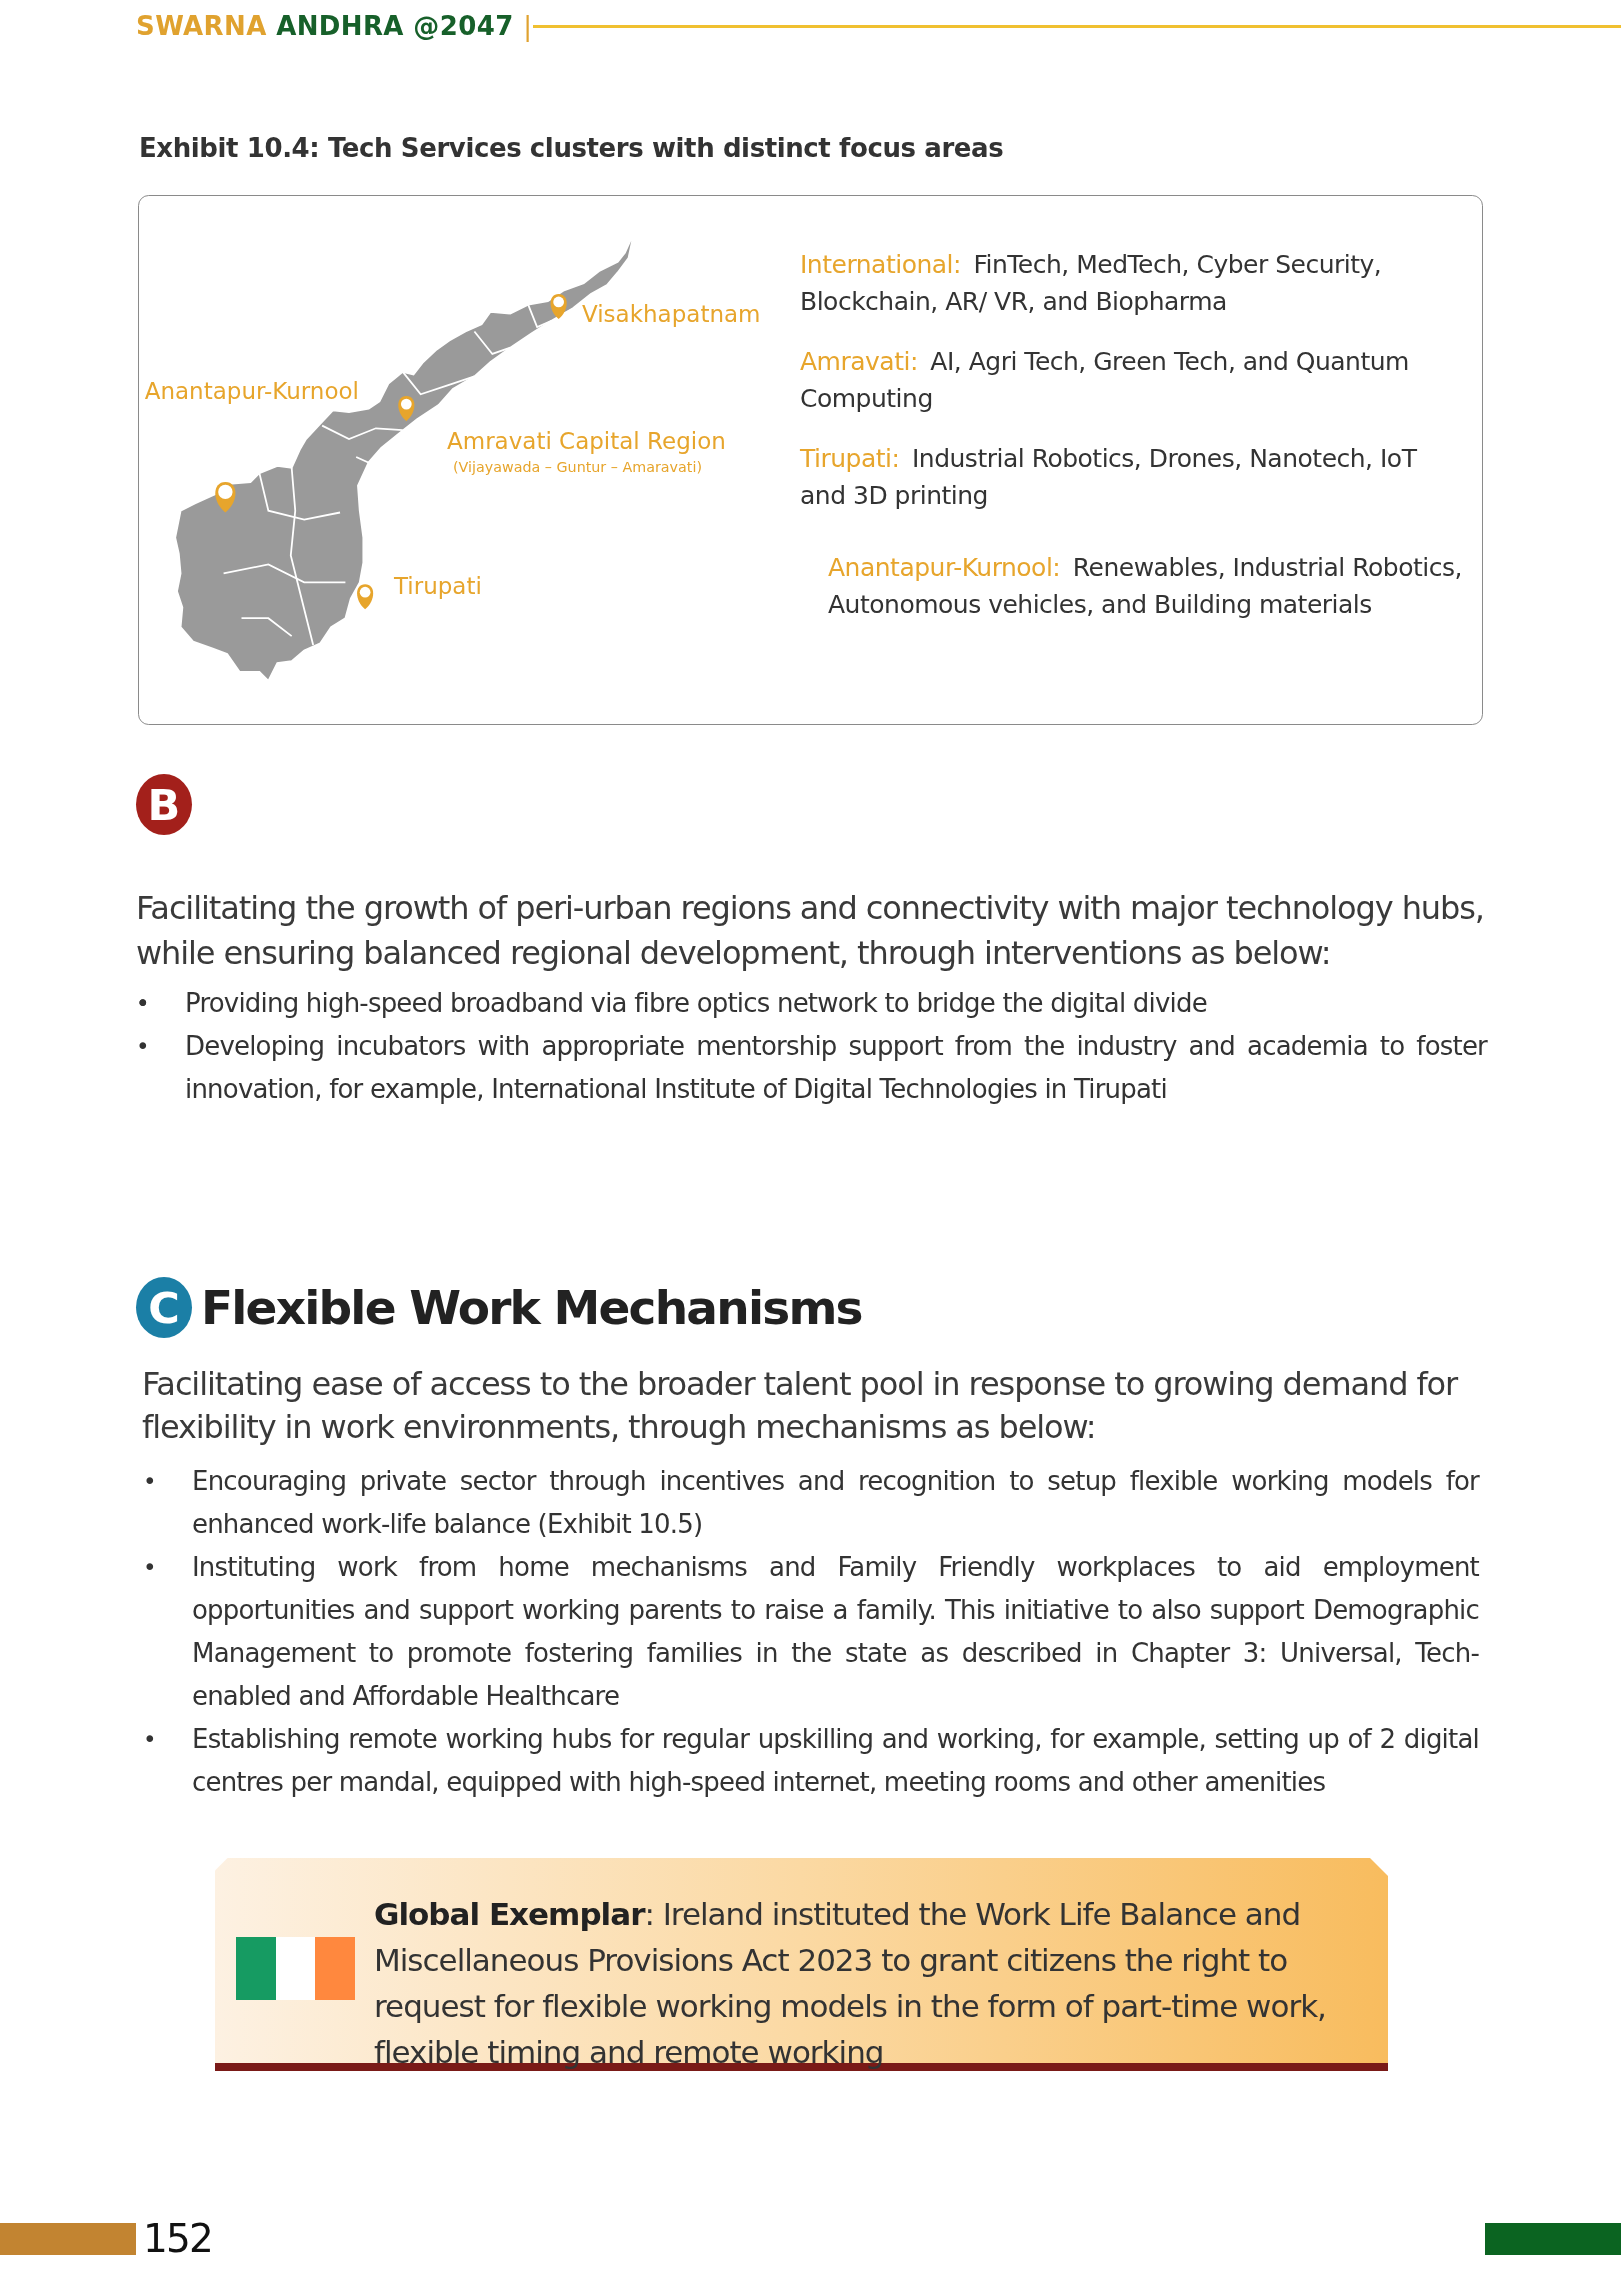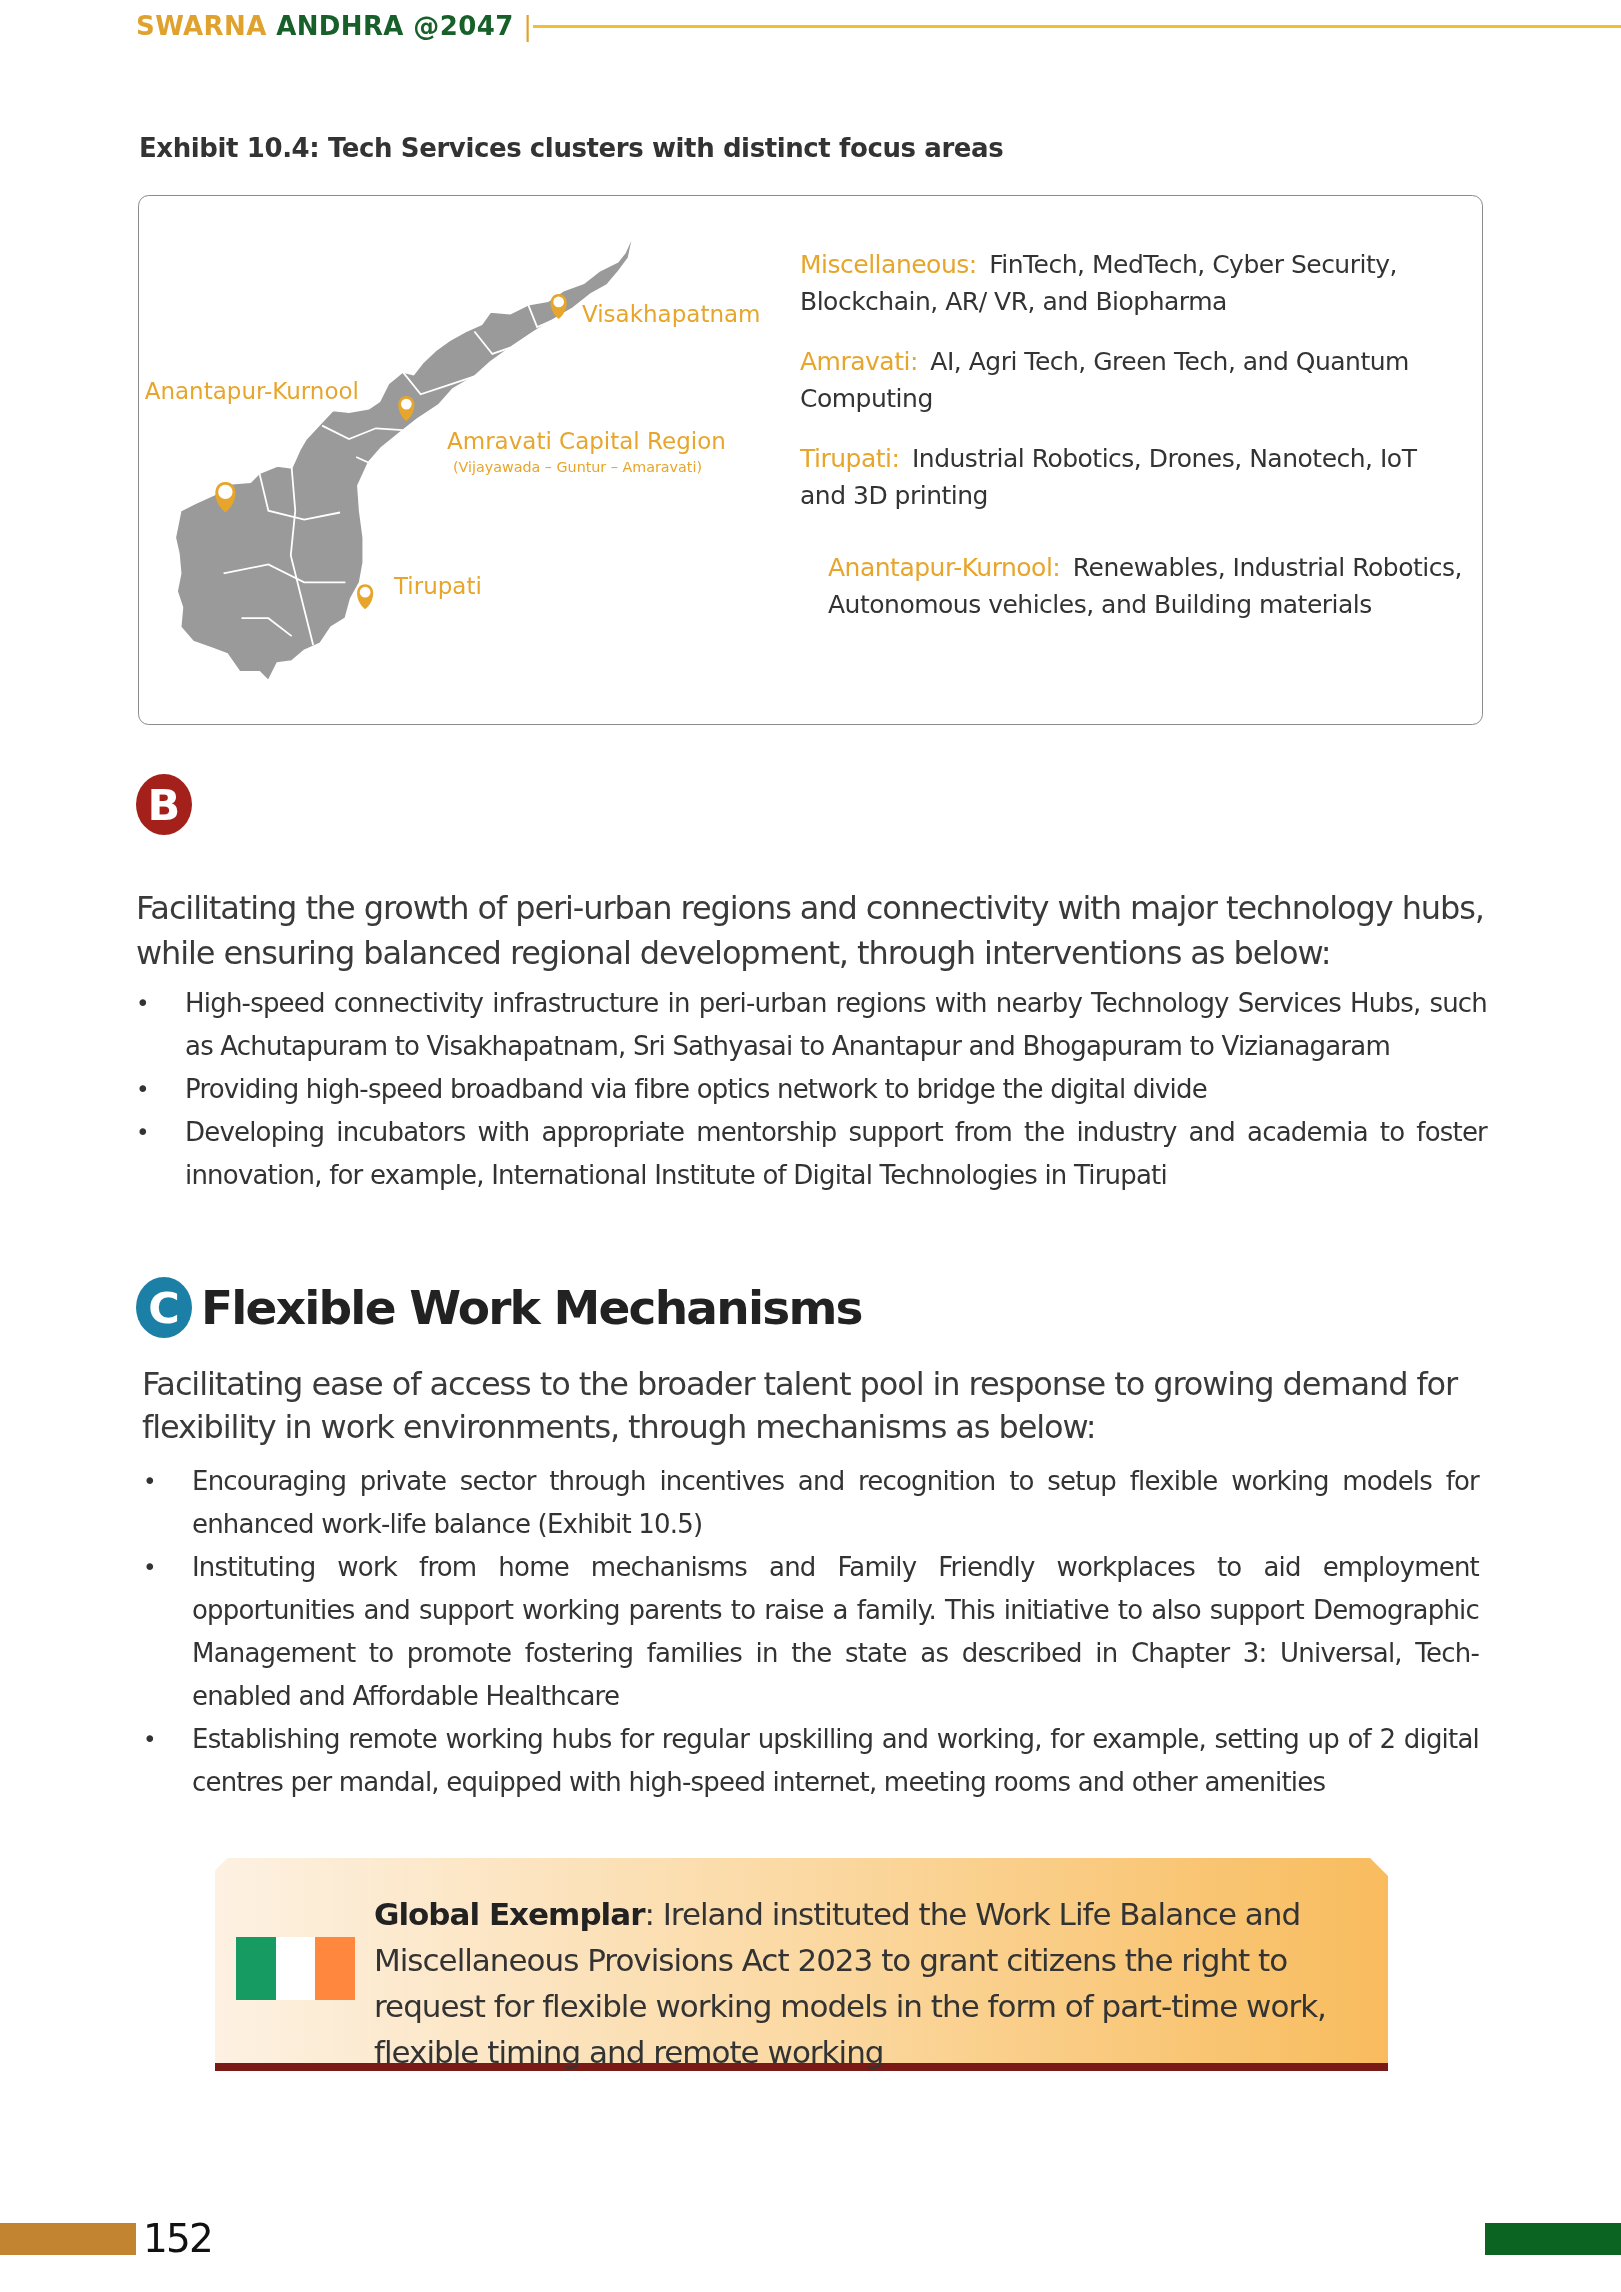--- a/index.html
+++ b/index.html
@@ -97,38 +97,38 @@
     </g>
   </svg>
   <div class="maplabel" style="left:448px; top:104px;">Visakhapatnam</div>
   <div class="maplabel" style="left:10.7px; top:181px;">Anantapur-Kurnool</div>
   <div class="maplabel" style="left:313px; top:231px;">Amravati Capital Region</div>
   <div class="maplabel small" style="left:319px; top:262px;">(Vijayawada – Guntur – Amaravati)</div>
   <div class="maplabel" style="left:260px; top:376px;">Tirupati</div>
 </div>
 
 <div class="cluster" style="top:246px;">
-  <span class="cname">Miscellaneous:</span><span>FinTech, MedTech, Cyber Security, Blockchain, AR/ VR, and Biopharma</span>
+  <span class="cname">International:</span><span>FinTech, MedTech, Cyber Security, Blockchain, AR/ VR, and Biopharma</span>
 </div>
 <div class="cluster" style="top:343px;">
   <span class="cname">Amravati:</span><span>AI, Agri Tech, Green Tech, and Quantum Computing</span>
 </div>
 <div class="cluster" style="top:440px; width:627px;">
   <span class="cname">Tirupati:</span><span>Industrial Robotics, Drones, Nanotech, IoT and 3D printing</span>
 </div>
 <div class="cluster" style="top:549px;margin-left:28px;">
   <span class="cname">Anantapur-Kurnool:</span><span>Renewables, Industrial Robotics, Autonomous vehicles, and Building materials</span>
 </div>
 
 <div class="sec" style="left:136px; top:774px;">
   <div class="badge" style="background:#a3201b;">B</div>
 </div>
 <div class="intro" style="left:136px; top:878px; width:1361px;margin-top:8px;">Facilitating the growth of peri-urban regions and connectivity with major technology hubs, while ensuring balanced regional development, through interventions as below:</div>
 <ul class="blist" style="left:136px; top:982px; width:1351px;">
-  <li><span class="dot">•</span><span>High-speed connectivity infrastructure in peri-urban regions with nearby Technology Services Hubs, such as Achutapuram to Visakhapatnam, Sri Sathyasai to Anantapur and Bhogapuram to Vizianagaram</span></li>
+  <li><span class="dot">•</span></li>
   <li><span class="dot">•</span><span>Providing high-speed broadband via fibre optics network to bridge the digital divide</span></li>
   <li><span class="dot">•</span><span>Developing incubators with appropriate mentorship support from the industry and academia to foster innovation, for example, International Institute of Digital Technologies in Tirupati</span></li>
 </ul>
 
 <div class="sec" style="left:136px; top:1277px;">
   <div class="badge" style="background:#1b7fa6;">C</div>
   <div class="stitle">Flexible Work Mechanisms</div>
 </div>
 <div class="intro intro2" style="left:142px; top:1363px; width:1352px;">Facilitating ease of access to the broader talent pool in response to growing demand for flexibility in work environments, through mechanisms as below:</div>
 <ul class="blist" style="left:143px; top:1460px; width:1336px;">

